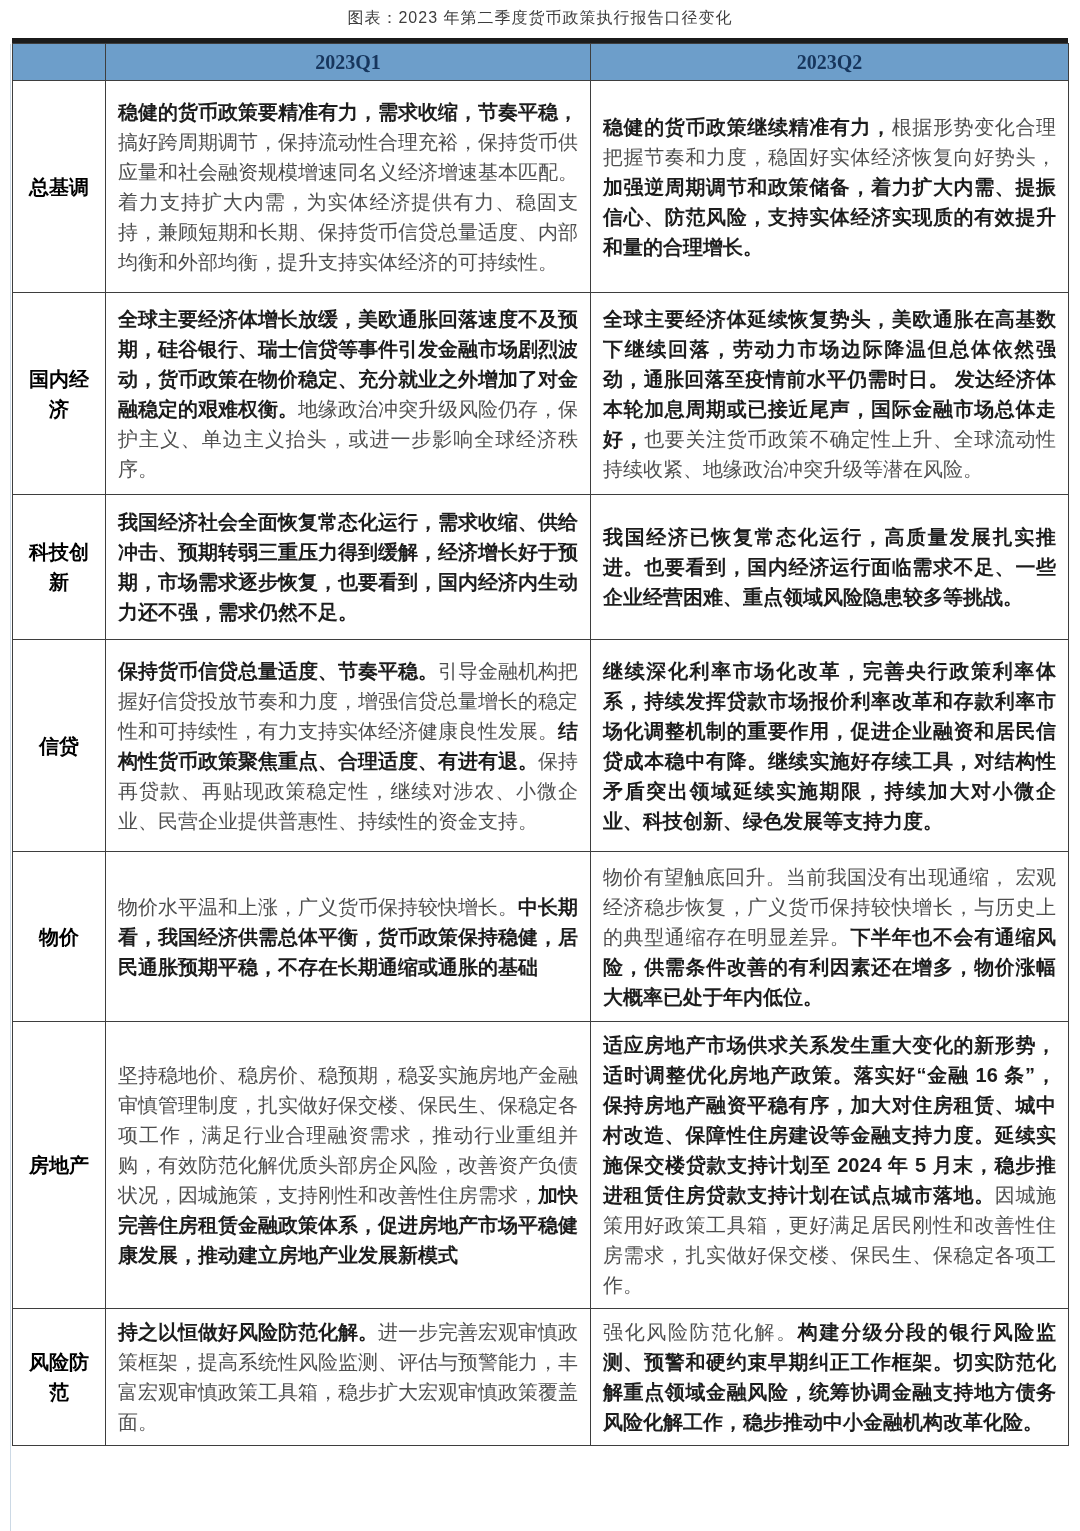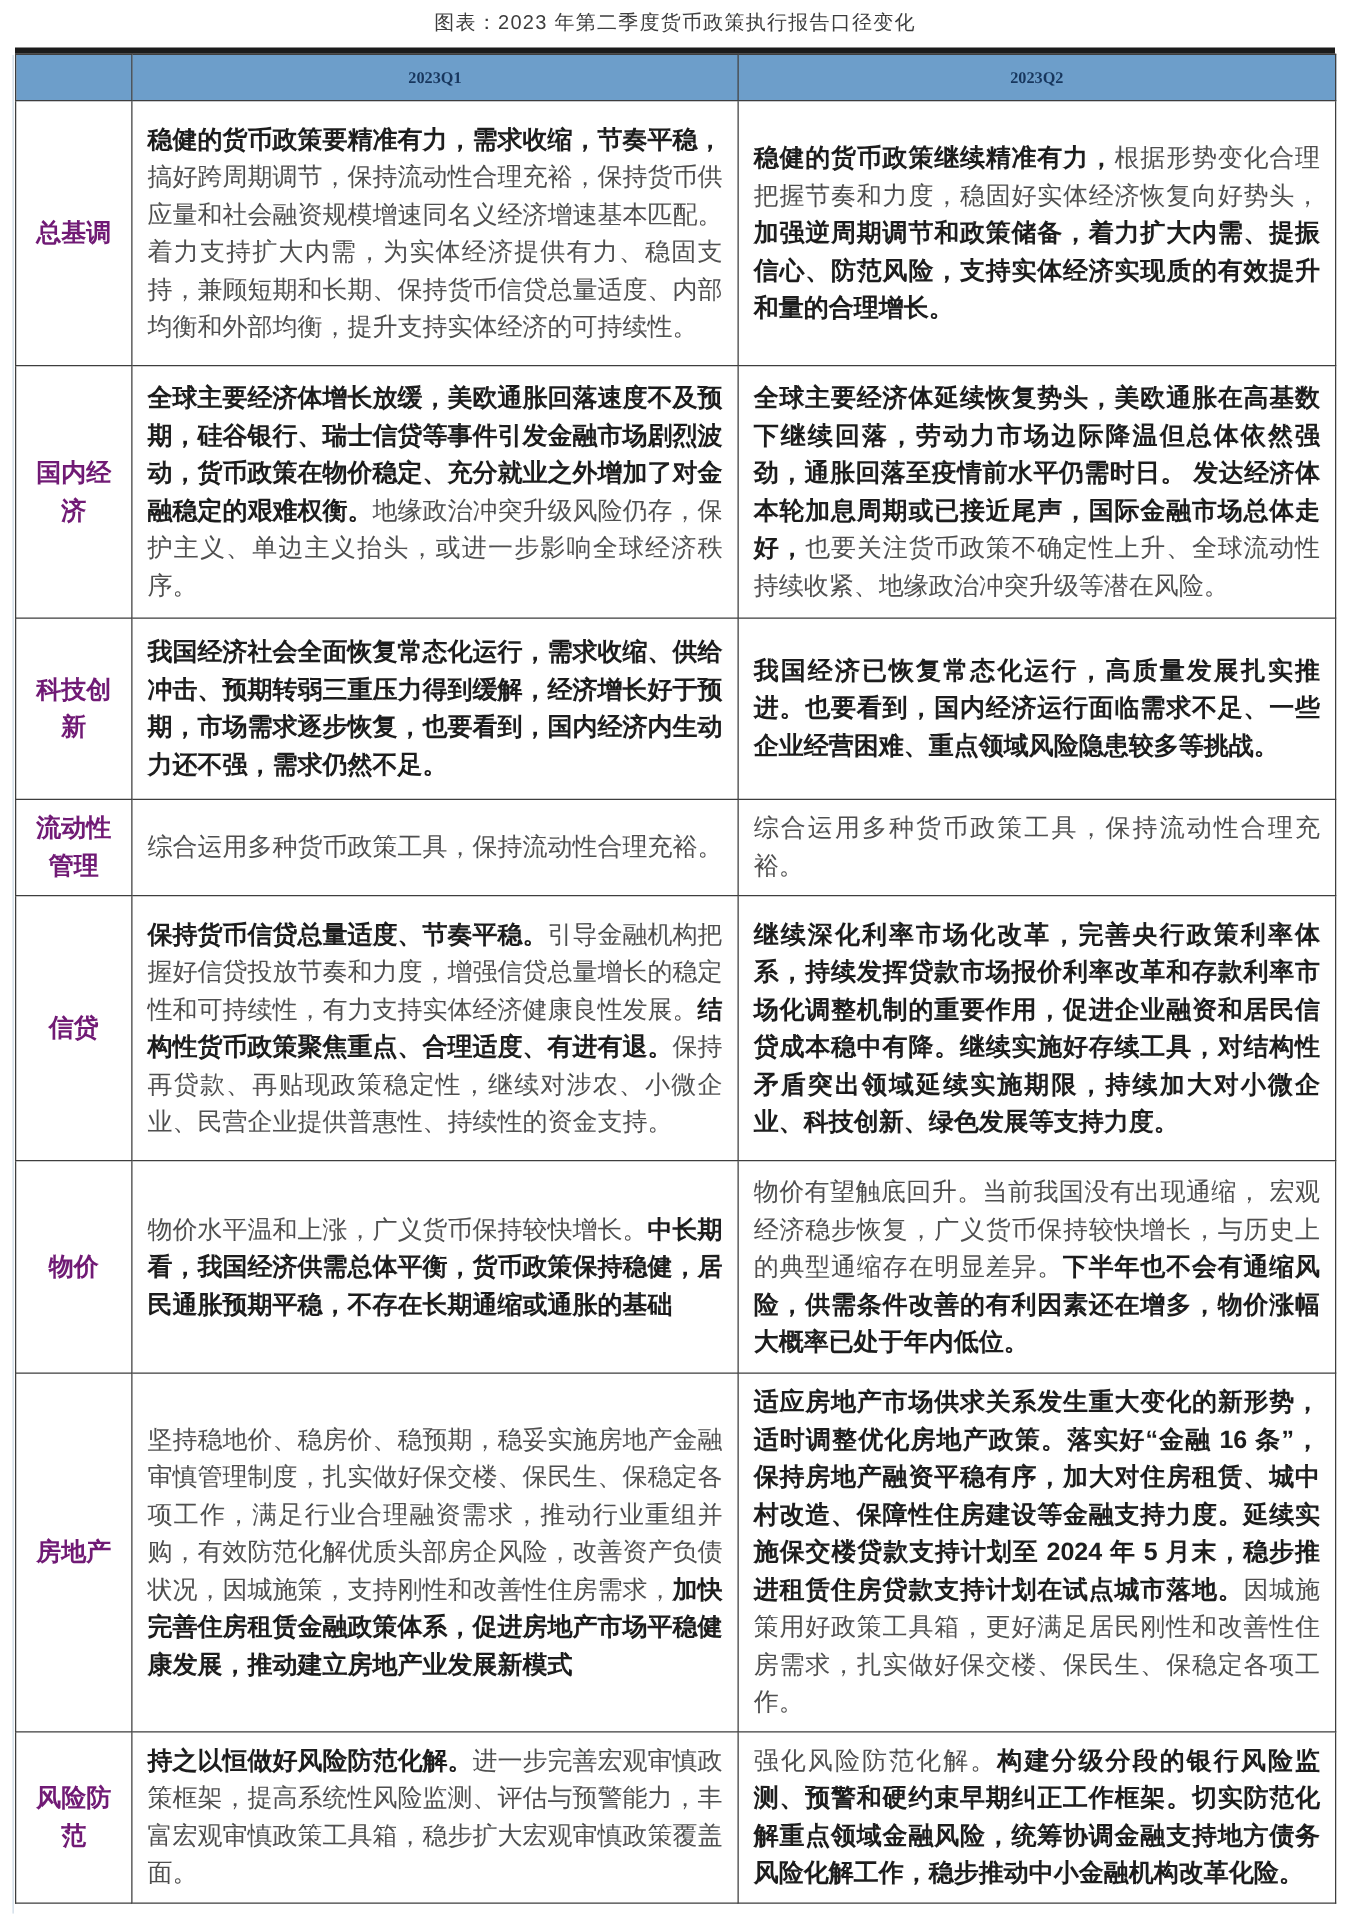--- a/index.html
+++ b/index.html
@@ -27,25 +27,25 @@
   .table-wrap{position:absolute;left:12px;top:38px;width:1056px;}
   .topbar{height:5px;background:var(--top-bar,#1b1b1b);}
   table{border-collapse:collapse;width:1056px;table-layout:fixed;}
   col.c-label{width:93px;}
   col.c-q1{width:485px;}
   col.c-q2{width:478px;}
   th,td{border:1px solid var(--border,#3e3e3e);}
   thead th{
     background:var(--header-bg,#6d9eca);height:34px;
     font-family:"Liberation Serif","DejaVu Serif",serif;
-    font-size:13px;font-weight:bold;color:var(--header-text,#17365d);
+    font-size:20px;font-weight:bold;color:var(--header-text,#17365d);
     text-align:center;vertical-align:middle;margin-top:12px;
   }
   td.rowlabel{
-    font-size:20px;font-weight:bold;color:#701a75;text-align:center;
+    font-size:20px;font-weight:bold;color:#000000;text-align:center;
     vertical-align:middle;padding:4px 12px;line-height:30px;background:#ffffff;
   }
   td.cell{
     padding:8px 12px;font-size:20px;line-height:30px;
     color:var(--text-normal,#4f4f4f);text-align:justify;vertical-align:middle;
     background:#ffffff;
   }
   .seg-b{font-weight:bold;color:var(--text-bold,#1d1d1d);}
   .seg-n{font-weight:normal;}
   tr.r0{height:212px;} tr.r1{height:202px;} tr.r2{height:145px;}
@@ -82,25 +82,20 @@
       <tr class="r1">
         <td class="rowlabel">国内经济</td>
         <td class="cell"><span class="seg-b">全球主要经济体增长放缓，美欧通胀回落速度不及预期，硅谷银行、瑞士信贷等事件引发金融市场剧烈波动，货币政策在物价稳定、充分就业之外增加了对金融稳定的艰难权衡。</span><span class="seg-n">地缘政治冲突升级风险仍存，保护主义、单边主义抬头，或进一步影响全球经济秩序。</span></td>
         <td class="cell"><span class="seg-b">全球主要经济体延续恢复势头，美欧通胀在高基数下继续回落，劳动力市场边际降温但总体依然强劲，通胀回落至疫情前水平仍需时日。 发达经济体本轮加息周期或已接近尾声，国际金融市场总体走好，</span><span class="seg-n">也要关注货币政策不确定性上升、全球流动性持续收紧、地缘政治冲突升级等潜在风险。</span></td>
       </tr>
       <tr class="r2">
         <td class="rowlabel">科技创新</td>
         <td class="cell"><span class="seg-b">我国经济社会全面恢复常态化运行，需求收缩、供给冲击、预期转弱三重压力得到缓解，经济增长好于预期，市场需求逐步恢复，也要看到，国内经济内生动力还不强，需求仍然不足。</span></td>
         <td class="cell"><span class="seg-b">我国经济已恢复常态化运行，高质量发展扎实推进。也要看到，国内经济运行面临需求不足、一些企业经营困难、重点领域风险隐患较多等挑战。</span></td>
       </tr>
-      <tr class="r3">
-        <td class="rowlabel">流动性管理</td>
-        <td class="cell"><span class="seg-n">综合运用多种货币政策工具，保持流动性合理充裕。</span></td>
-        <td class="cell"><span class="seg-n">综合运用多种货币政策工具，保持流动性合理充裕。</span></td>
-      </tr>
       <tr class="r4">
         <td class="rowlabel">信贷</td>
         <td class="cell"><span class="seg-b">保持货币信贷总量适度、节奏平稳。</span><span class="seg-n">引导金融机构把握好信贷投放节奏和力度，增强信贷总量增长的稳定性和可持续性，有力支持实体经济健康良性发展。</span><span class="seg-b">结构性货币政策聚焦重点、合理适度、有进有退。</span><span class="seg-n">保持再贷款、再贴现政策稳定性，继续对涉农、小微企业、民营企业提供普惠性、持续性的资金支持。</span></td>
         <td class="cell"><span class="seg-b">继续深化利率市场化改革，完善央行政策利率体系，持续发挥贷款市场报价利率改革和存款利率市场化调整机制的重要作用，促进企业融资和居民信贷成本稳中有降。继续实施好存续工具，对结构性矛盾突出领域延续实施期限，持续加大对小微企业、科技创新、绿色发展等支持力度。</span></td>
       </tr>
       <tr class="r5">
         <td class="rowlabel">物价</td>
         <td class="cell"><span class="seg-n">物价水平温和上涨，广义货币保持较快增长。</span><span class="seg-b">中长期看，我国经济供需总体平衡，货币政策保持稳健，居民通胀预期平稳，不存在长期通缩或通胀的基础</span></td>
         <td class="cell"><span class="seg-n">物价有望触底回升。当前我国没有出现通缩， 宏观经济稳步恢复，广义货币保持较快增长，与历史上的典型通缩存在明显差异。</span><span class="seg-b">下半年也不会有通缩风险，供需条件改善的有利因素还在增多，物价涨幅大概率已处于年内低位。</span></td>
       </tr>

